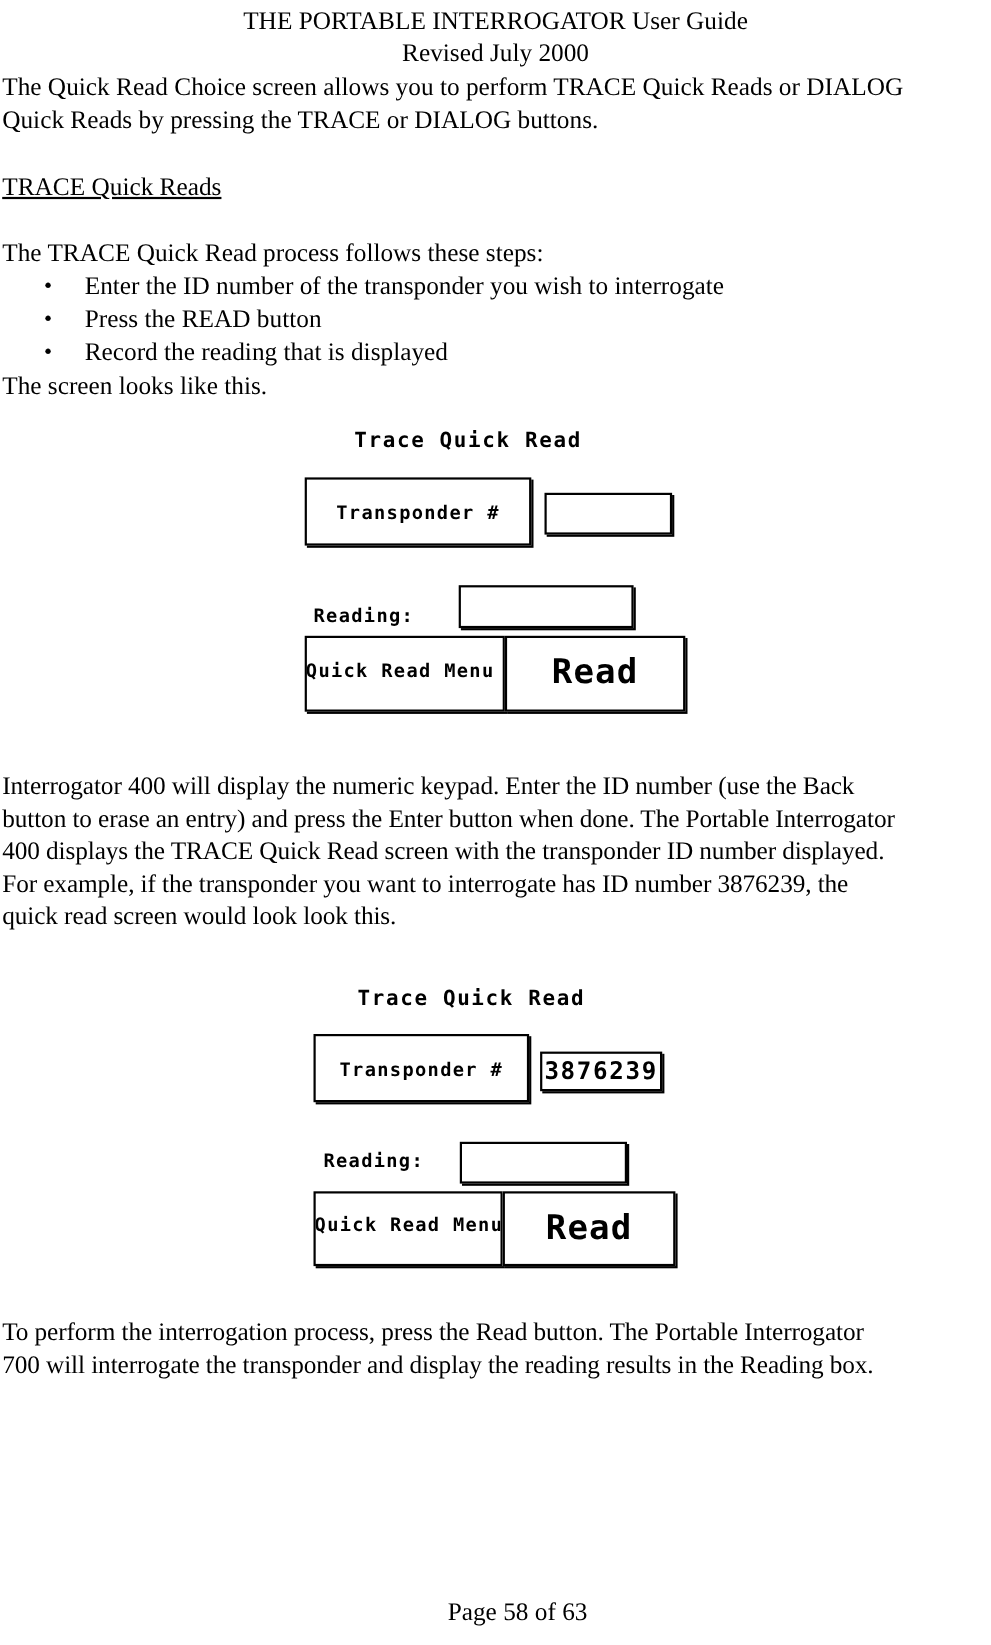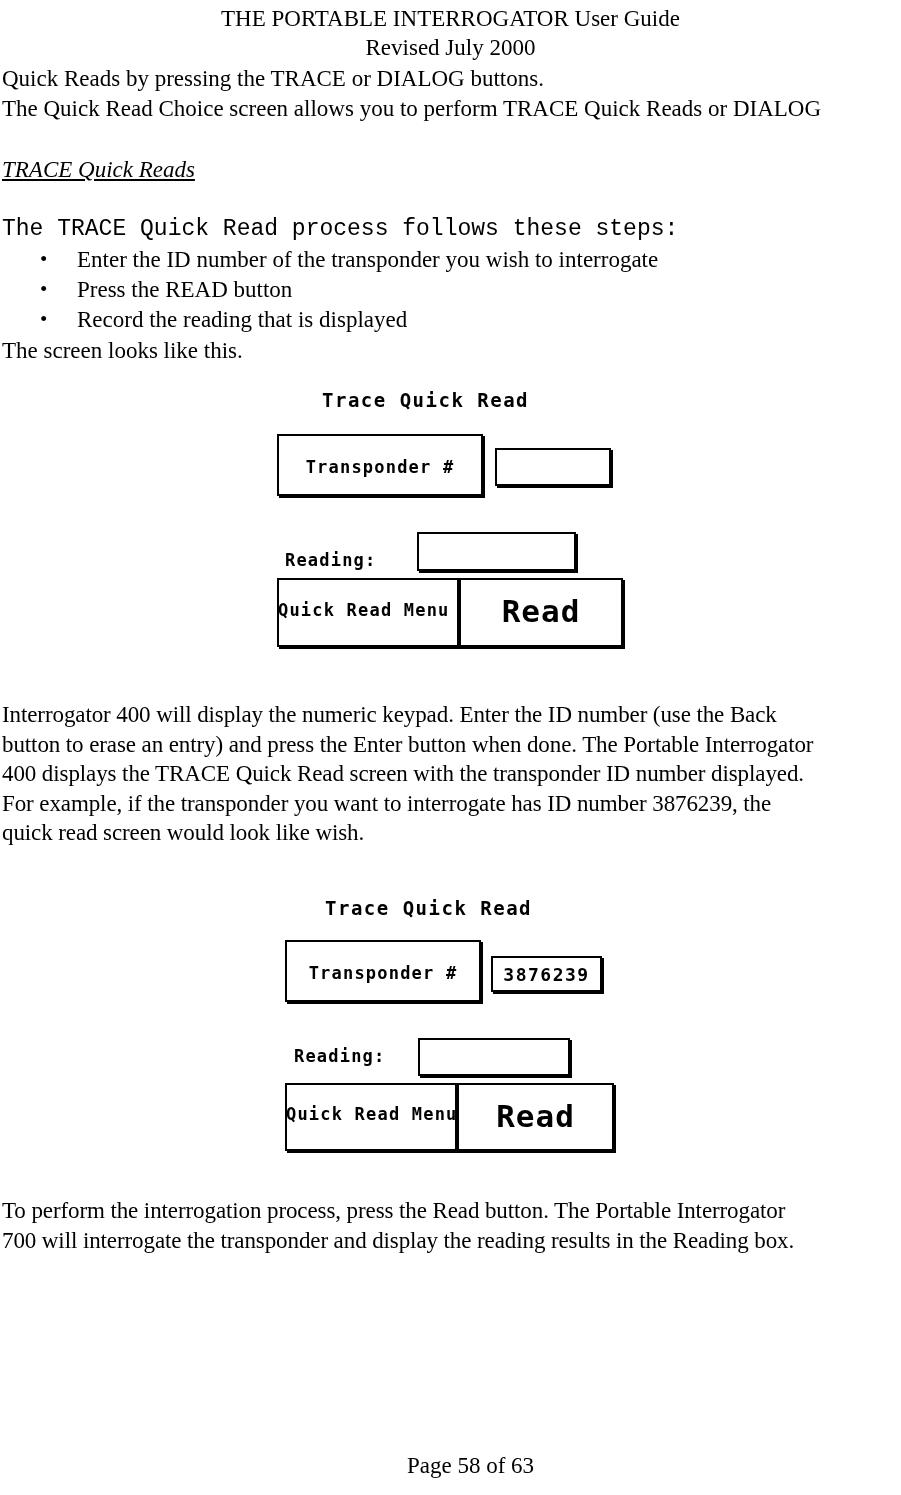--- a/index.html
+++ b/index.html
@@ -45,21 +45,20 @@
   }
   .para.tight { letter-spacing: -0.1px; }
 
   .section-head {
     font-size: 23px;
     line-height: 29.5px;
     margin: 0;
   }
   .section-head span.u {
     text-decoration: underline;
-    font-style: italic;
   }
 
   ul.steps {
     list-style: none;
     margin: 0;
     padding: 0;
   }
   ul.steps li {
     font-size: 23px;
     line-height: 30px;
@@ -102,21 +101,21 @@
     font-size: 17px;
     letter-spacing: 1.2px;
     white-space: nowrap;
     line-height: 18px;
   }
   .lcd-label.center-in-box {
     text-align: center;
   }
   .lcd-value {
     position: absolute;
-    font-size: 18px;
+    font-size: 22px;
     letter-spacing: 1.5px;
     white-space: nowrap;
     line-height: 18px;
   }
   .lcd-btn-label-big {
     position: absolute;
     font-size: 31px;
     letter-spacing: 1px;
     white-space: nowrap;
     line-height: 30px;
@@ -140,29 +139,29 @@
 <body>
 
 <div class="page">
 
   <div class="doc-header" style="position:absolute; left:4px; right:4px; top:2px;text-align:center;">
     <span class="line">THE PORTABLE INTERROGATOR User Guide</span>
     <span class="line">Revised July 2000</span>
   </div>
 
   <div style="position:absolute; left:2px; right:4px; top:64px;">
+    <div class="para">The Quick Read Choice screen allows you to perform TRACE Quick Reads or DIALOG</div>
     <div class="para">Quick Reads by pressing the TRACE or DIALOG buttons.</div>
-    <div class="para">The Quick Read Choice screen allows you to perform TRACE Quick Reads or DIALOG</div>
   </div>
 
   <div class="section-head" style="position:absolute; left:2px; top:155px;">
     <span class="u">TRACE Quick Reads</span>
   </div>
 
-  <div class="para" style="position:absolute; left:2px; top:215px;font-family:Liberation Mono, monospace;">The TRACE Quick Read process follows these steps:</div>
+  <div class="para" style="position:absolute; left:2px; top:215px;">The TRACE Quick Read process follows these steps:</div>
 
   <ul class="steps" style="position:absolute; left:2px; top:245px;">
     <li>
       <span class="bullet">•</span>
       <span>Enter the ID number of the transponder you wish to interrogate</span>
     </li>
     <li>
       <span class="bullet">•</span>
       <span>Press the READ button</span>
     </li>
@@ -196,21 +195,21 @@
 
     <div class="lcd-box" style="left:459px; top:198px; width:164px; height:69px;"></div>
     <div class="lcd-btn-label-big" style="left:459px; top:216px; width:164px; text-align:center;">Read</div>
   </div>
 
   <div style="position:absolute; left:2px; right:2px; top:700px;">
     <div class="para tight">Interrogator 400 will display the numeric keypad.  Enter the ID number (use the Back</div>
     <div class="para tight">button to erase an entry) and press the Enter button when done.  The Portable Interrogator</div>
     <div class="para tight">400 displays the TRACE Quick Read screen with the transponder ID number displayed.</div>
     <div class="para tight">For example, if the transponder you want to interrogate has ID number 3876239, the</div>
-    <div class="para tight">quick read screen would look like wish.</div>
+    <div class="para tight">quick read screen would look look this.</div>
   </div>
 
   <div class="lcd" style="position:absolute; left:0; top:890px; width:901px; height:290px;">
 
     <div class="lcd-title" style="left:325px; top:8px; width:200px;">Trace Quick Read</div>
 
     <div class="lcd-box" style="left:285px; top:50px; width:196px; height:62px;"></div>
     <div class="lcd-label center-in-box" style="left:285px; top:74px; width:196px;">Transponder #</div>
 
     <div class="lcd-box" style="left:491px; top:66px; width:111px; height:36px;"></div>

